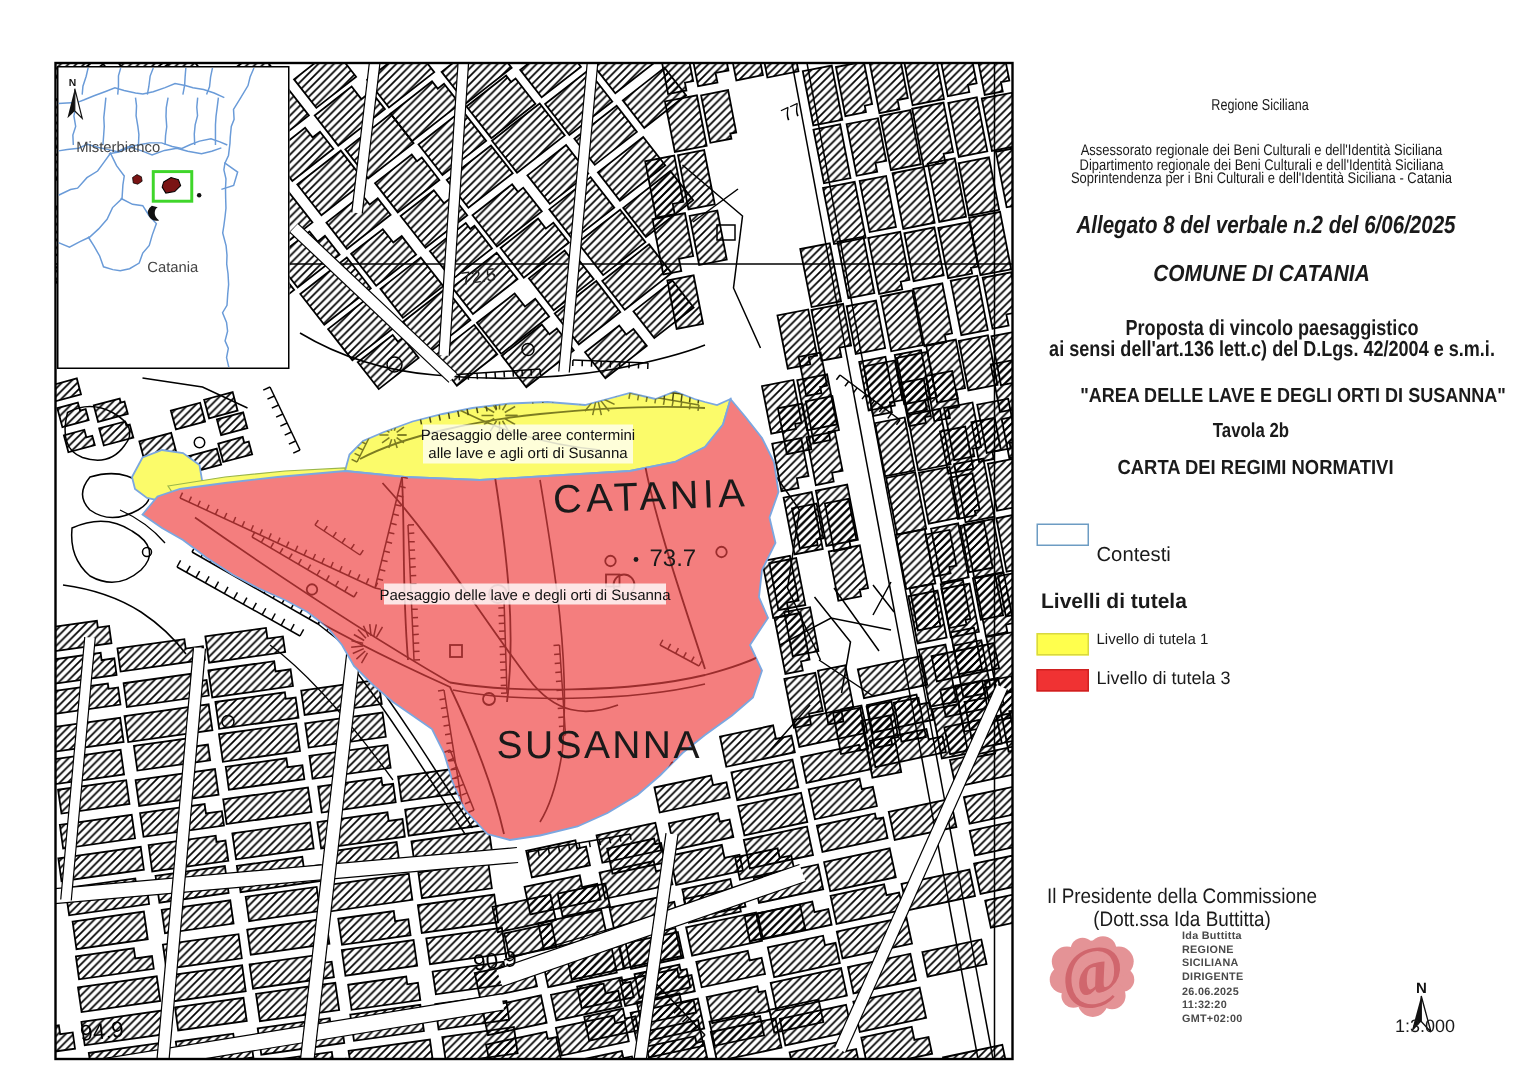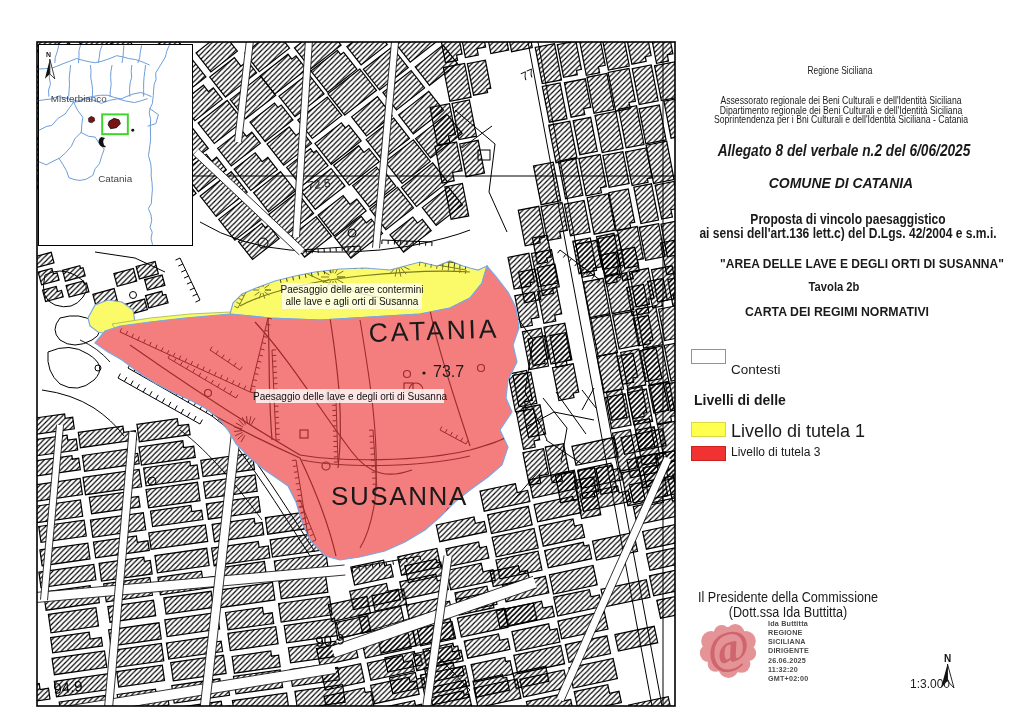--- a/index.html
+++ b/index.html
@@ -846,23 +846,23 @@
 <div class="rc" style="left:641px;top:96px;font-size:10.3px;line-height:9.7px;transform:scaleX(0.84)">Assessorato regionale dei Beni Culturali e dell'Identità Siciliana<br>Dipartimento regionale dei Beni Culturali e dell'Identità Siciliana<br>Soprintendenza per i Bni Culturali e dell'Identità Siciliana - Catania</div>
 <div class="rc" style="left:644px;top:141px;font-size:16.5px;font-weight:bold;font-style:italic;transform:scaleX(0.83)">Allegato 8 del verbale n.2 del 6/06/2025</div>
 <div class="rc" style="left:641px;top:174px;font-size:15.5px;font-weight:bold;font-style:italic;transform:scaleX(0.9)">COMUNE DI CATANIA</div>
 <div class="rc" style="left:648px;top:212px;font-size:14.5px;font-weight:bold;line-height:14.3px;transform:scaleX(0.83)">Proposta di vincolo paesaggistico<br>ai sensi dell'art.136 lett.c) del D.Lgs. 42/2004 e s.m.i.</div>
 <div class="rc" style="left:662px;top:256px;font-size:13.5px;font-weight:bold;transform:scaleX(0.89)">"AREA DELLE LAVE E DEGLI ORTI DI SUSANNA"</div>
 <div class="rc" style="left:634px;top:279px;font-size:13.5px;font-weight:bold;transform:scaleX(0.83)">Tavola 2b</div>
 <div class="rc" style="left:637px;top:304px;font-size:13.5px;font-weight:bold;transform:scaleX(0.91)">CARTA DEI REGIMI NORMATIVI</div>
 
 <div class="leg" style="left:691px;top:349px;width:35px;height:15px;background:#fff;border:1.4px solid #6d9cc3"></div>
 <div class="leg" style="left:731px;top:362px;font-size:13.5px">Contesti</div>
-<div class="leg" style="left:694px;top:392px;font-size:14px;font-weight:bold">Livelli di delle</div>
+<div class="leg" style="left:694px;top:392px;font-size:14px;font-weight:bold">Livelli di tutela</div>
 <div class="leg" style="left:691px;top:422px;width:35px;height:15px;background:#ffff4d;border:1px solid #d8d840"></div>
-<div class="leg" style="left:731px;top:421px;font-size:18px">Livello di tutela 1</div>
+<div class="leg" style="left:731px;top:421px;font-size:10px">Livello di tutela 1</div>
 <div class="leg" style="left:691px;top:446px;width:35px;height:15px;background:#f03233;border:1px solid #cf2020"></div>
 <div class="leg" style="left:731px;top:445px;font-size:12px">Livello di tutela 3</div>
 
 <div class="leg" style="left:588px;top:590px;width:400px;text-align:center;font-size:14px;line-height:14.6px;transform:scaleX(0.9);transform-origin:center top">Il Presidente della Commissione<br>(Dott.ssa Ida Buttitta)</div>
 <svg style="position:absolute;left:690px;top:612px" width="130" height="80" viewBox="0 0 130 80">
 <g transform="translate(-690,-612)">
 <g fill="#e28a8e" opacity="0.92">
 <circle cx="728.5" cy="650" r="23"></circle>
 <circle cx="748.2" cy="653.1" r="8.0"></circle>
         <circle cx="741.4" cy="663.8" r="9.0"></circle>
@@ -870,18 +870,18 @@
         <circle cx="715.6" cy="663.8" r="8.0"></circle>
         <circle cx="708.8" cy="653.1" r="9.0"></circle>
         <circle cx="711.2" cy="641.0" r="10.0"></circle>
         <circle cx="721.7" cy="633.1" r="8.0"></circle>
         <circle cx="735.3" cy="633.1" r="9.0"></circle>
         <circle cx="745.8" cy="641.0" r="10.0"></circle>
 </g>
 <text x="728.5" y="663" text-anchor="middle" font-size="46" font-weight="bold" fill="#cd5f66" opacity="0.85" font-family="Liberation Serif,serif" transform="rotate(-10 728.5,650)">@</text>
 </g>
 </svg>
-<div class="leg" style="left:768px;top:619px;font-size:7.2px;line-height:9.15px;color:#4a4a4a;letter-spacing:0.2px;font-weight:bold">Ida Buttitta<br>REGIONE<br>SICILIANA<br>DIRIGENTE<br>26.06.2025<br>11:32:20<br>GMT+02:00</div>
+<div class="leg" style="left:788px;top:619px;font-size:7.2px;line-height:9.15px;color:#4a4a4a;letter-spacing:0.2px;font-weight:bold">Ida Buttitta<br>REGIONE<br>SICILIANA<br>DIRIGENTE<br>26.06.2025<br>11:32:20<br>GMT+02:00</div>
 <svg style="position:absolute;left:930px;top:650px" width="40" height="45" viewBox="0 0 40 45">
 <text x="14" y="12" font-size="10" font-weight="bold" fill="#111" font-family="Liberation Sans,sans-serif">N</text>
 <path d="M17.5,14 L11,38 L17.5,31 Z" fill="#111"></path>
 <path d="M17.5,14 L24,38 L17.5,31 Z" fill="#fff" stroke="#111" stroke-width="0.9"></path>
 </svg>
-<div class="leg" style="left:910px;top:677px;width:80px;text-align:left;font-size:12px">1:3.000</div>
+<div class="leg" style="left:910px;top:677px;width:80px;text-align:center;font-size:12px">1:3.000</div>
 </body></html>

